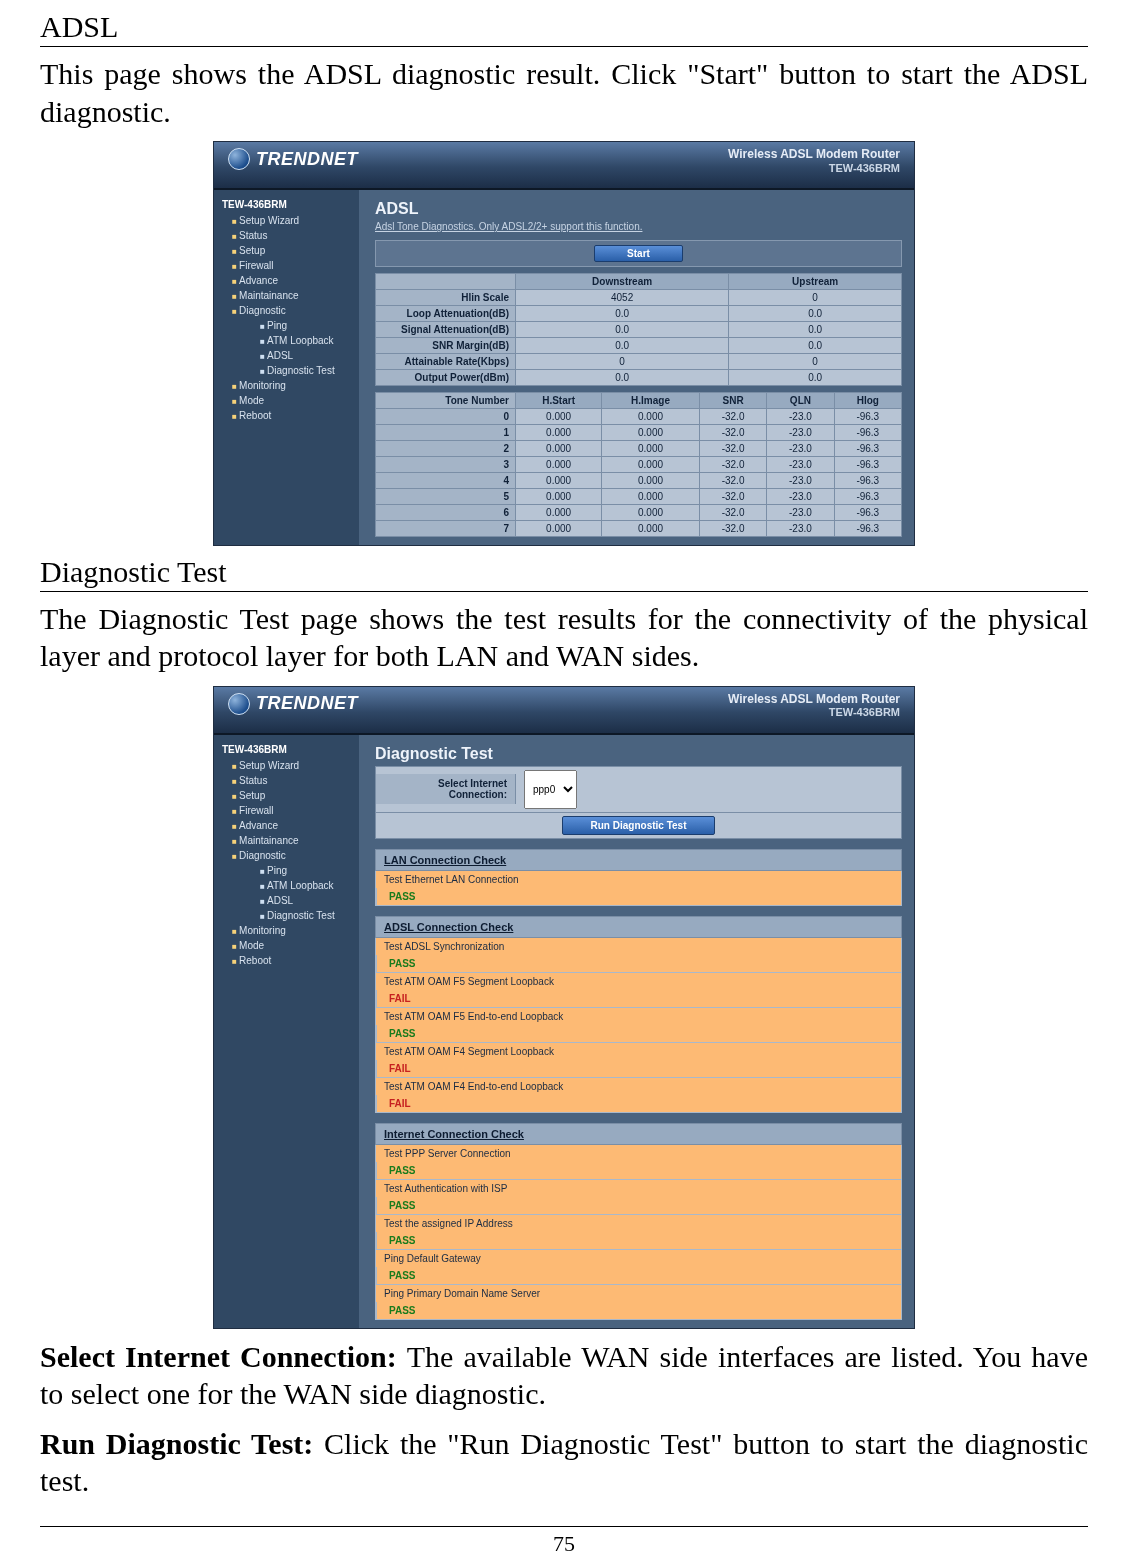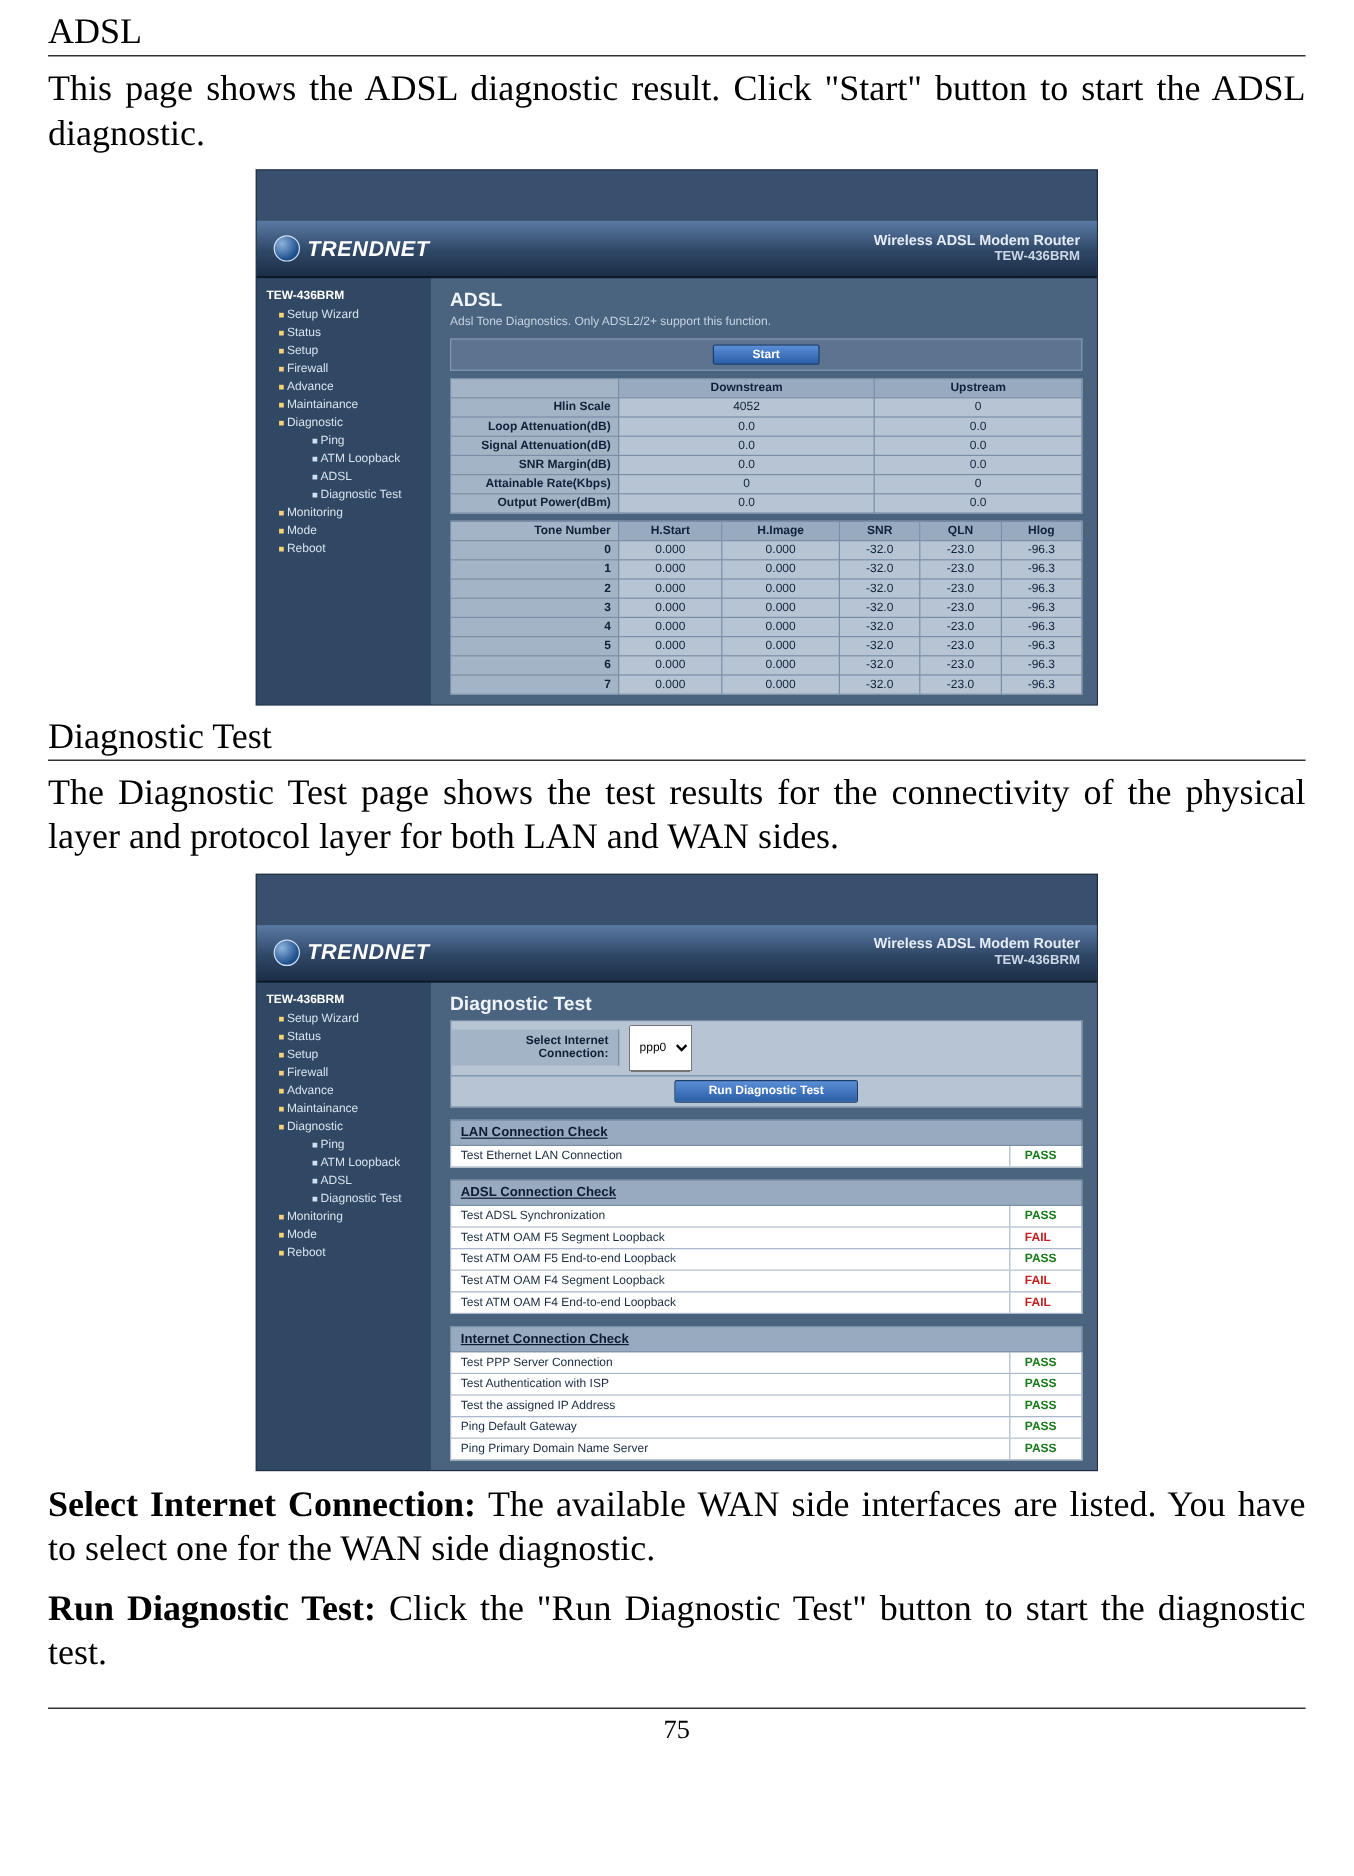--- a/index.html
+++ b/index.html
@@ -36,26 +36,25 @@
       font-family: Arial, Helvetica, sans-serif;
       color: #fff;
       box-shadow: 0 0 0 1px #1f2d41;
       font-size: 11px;
       text-align: left;
     }
     
     .rh-header {
       background: linear-gradient(#5a7aa4 0%, #2f4766 55%, #1c2e47 100%);
       display: flex;
-      align-items: center;
+      align-items: flex-start;
       justify-content: space-between;
       padding: 6px 14px;
       height: 48px;
       border-bottom: 2px solid #0d1826;
-      margin-top: 42px;
     }
     .rh-brand {
       display: flex;
       align-items: center;
       gap: 6px;
       font-weight: bold;
       font-size: 18px;
       font-style: italic;
       letter-spacing: 0.5px;
     }
@@ -93,20 +92,21 @@
       font-size: 16px;
       font-weight: bold;
       color: #eef3fa;
       margin-bottom: 3px;
     }
     .rh-desc {
       font-size: 10px;
       color: #c6d3e3;
       margin-bottom: 6px;
       line-height: 1.25;
+      text-decoration: underline;
     }
     .rh-start-row {
       background: #5d7490;
       border: 1px solid #8598af;
       padding: 4px;
       text-align: center;
       margin-bottom: 6px;
     }
     .rh-btn {
       background: linear-gradient(#5a8fd8, #2a5fa8);
@@ -167,25 +167,26 @@
       color: #0d1c31;
       font-weight: bold;
       font-size: 11px;
       padding: 4px 8px;
       border: 1px solid #7a8ea6;
       margin-top: 10px;
       text-decoration: underline;
     }
     .diag-row {
       display: flex;
-      background: #ffffff;
+      background: #fdba74;
       color: #1a2b43;
       font-size: 10px;
       border: 1px solid #a9b8ca;
       border-top: 0;
+      flex-direction: column;
     }
     .diag-row .name { flex: 1; padding: 3px 8px; }
     .diag-row .res  {
       width: 60px; padding: 3px 12px; text-align: left; font-weight: bold;
       border-left: 1px solid #a9b8ca;
     }
     .res-pass { color: #197b1c; }
     .res-fail { color: #c62020; }
     
     .page-footer {

